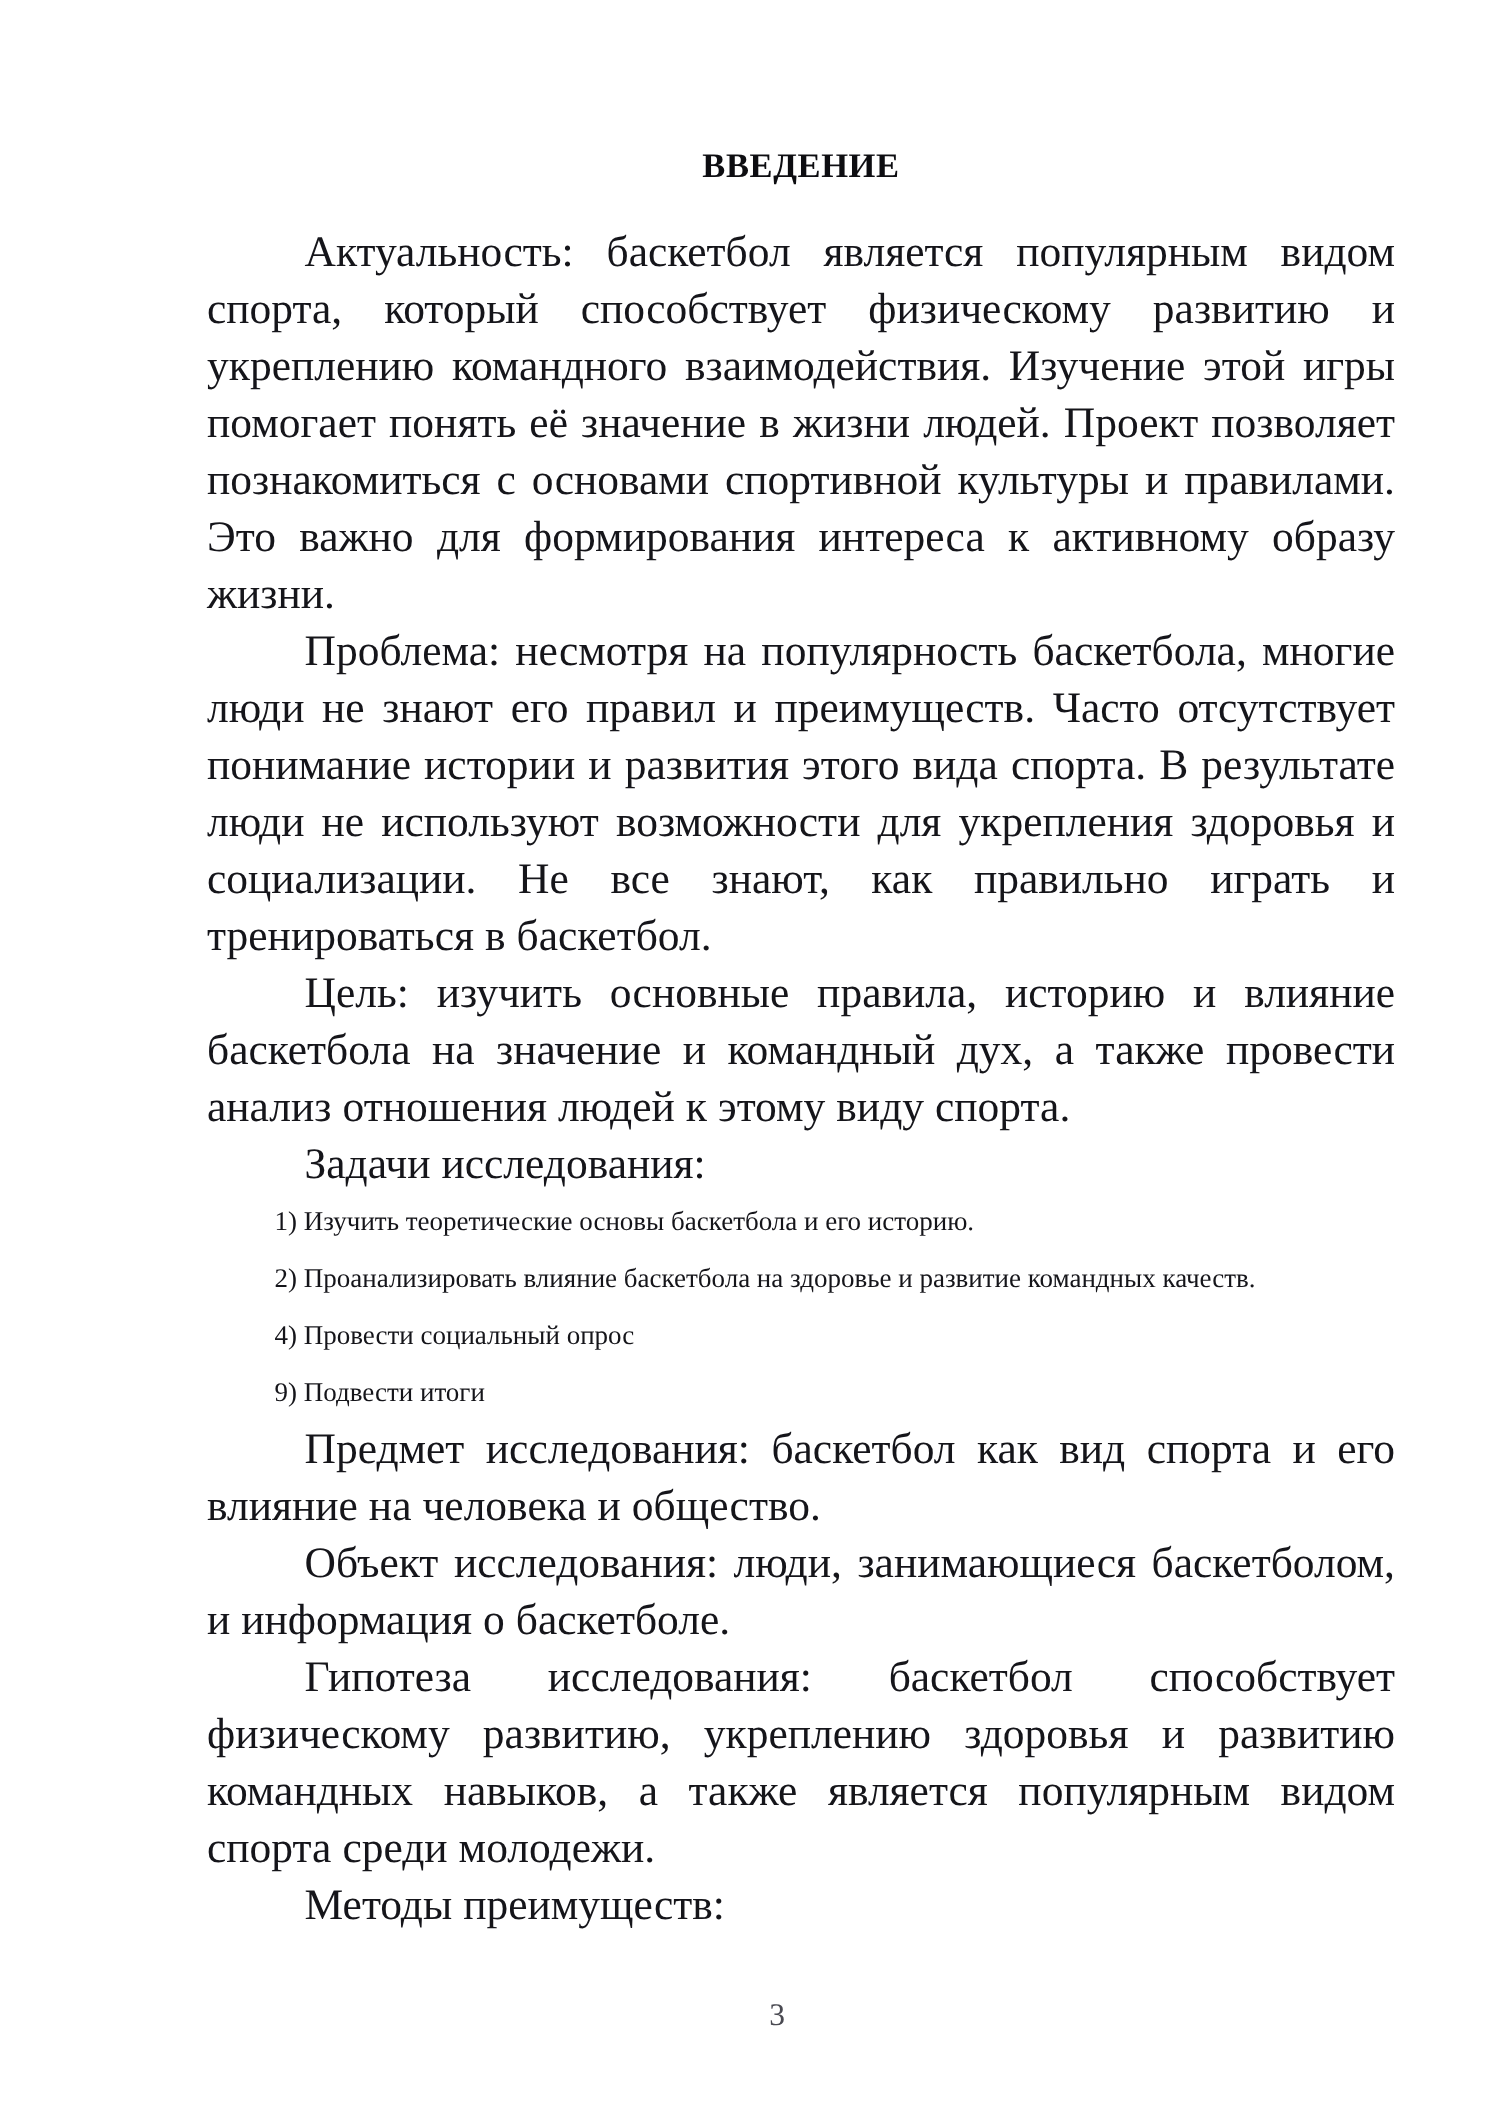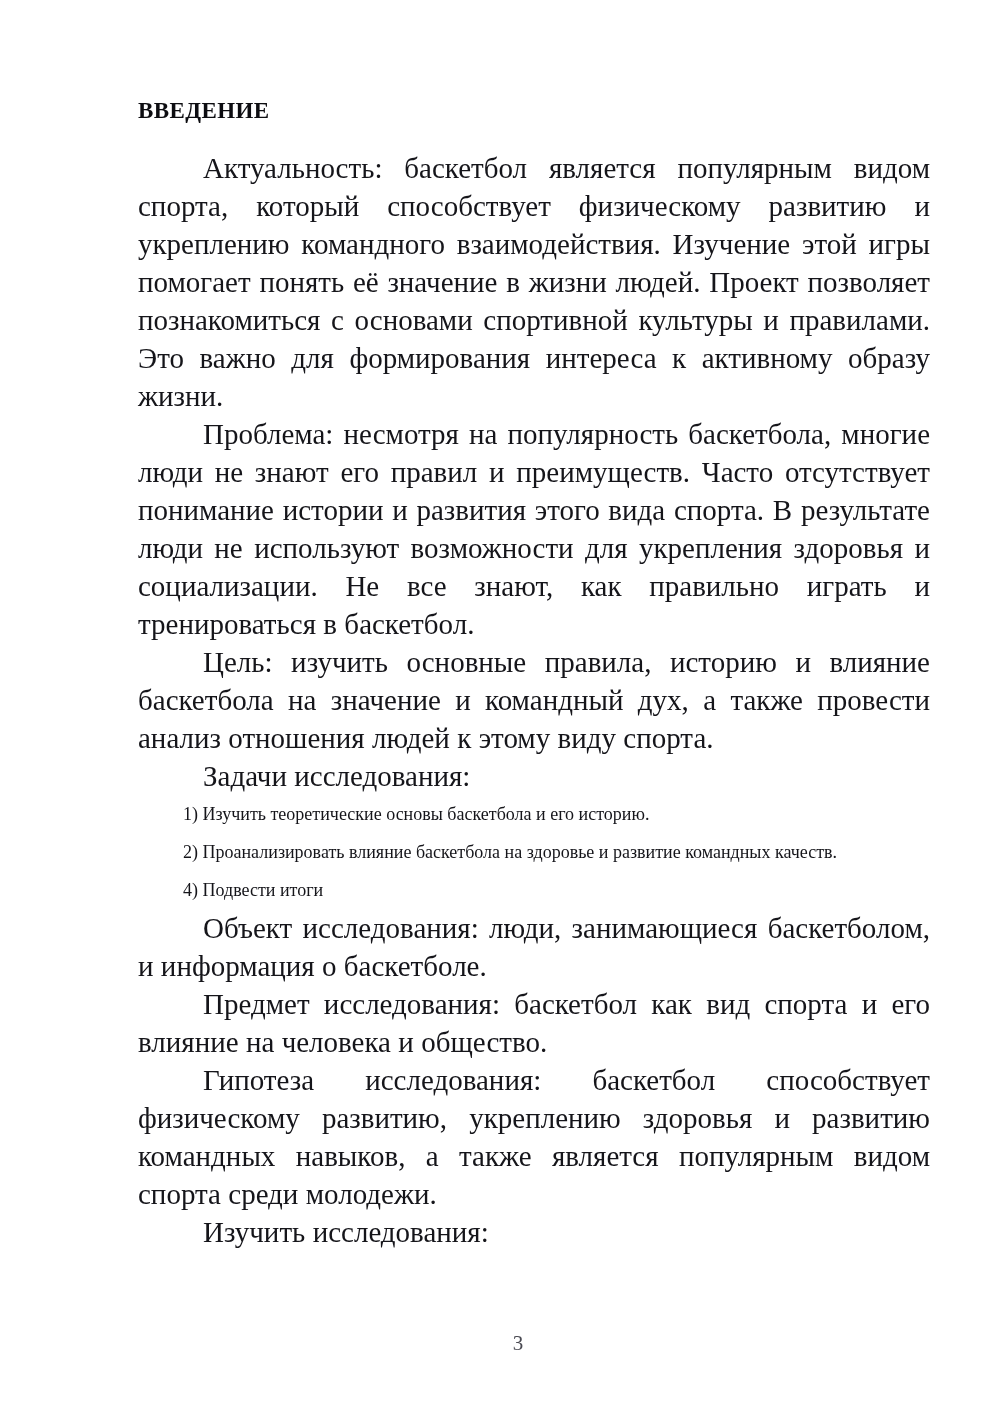--- a/index.html
+++ b/index.html
@@ -20,20 +20,21 @@
   }
   .content {
     position: absolute;
     left: 138px;
     top: 0;
     width: 792px;
   }
   .doc-title {
     font-size: 23px;
     font-weight: bold;
+    text-align: center;
     letter-spacing: 0.4px;
     margin: 0;
     padding-top: 92px;
     line-height: 38px;
     color: #0d0d11;
   }
   .body-block {
     margin-top: 19px;
   }
   p.para {
@@ -90,29 +91,30 @@
 
       <p class="para last-line-left">Цель: изучить основные правила, историю и влияние баскетбола на значение и командный дух, а также провести анализ отношения людей к этому виду спорта.</p>
 
       <p class="para single last-line-left">Задачи исследования:</p>
 
       <p class="item single">1) Изучить теоретические основы баскетбола и его историю.</p>
 
       <p class="item last-line-left">2) Проанализировать влияние баскетбола на здоровье и развитие командных качеств.</p>
 
 
+      <p class="item single">4) Провести социальный опрос</p>
 
-      <p class="item single">4) Подвести итоги</p>
+      <p class="item single">9) Подвести итоги</p>
+
+      <p class="para last-line-left">Предмет исследования: баскетбол как вид спорта и его влияние на человека и общество.</p>
 
       <p class="para last-line-left">Объект исследования: люди, занимающиеся баскетболом, и информация о баскетболе.</p>
 
-      <p class="para last-line-left">Предмет исследования: баскетбол как вид спорта и его влияние на человека и общество.</p>
-
       <p class="para last-line-left">Гипотеза исследования: баскетбол способствует физическому развитию, укреплению здоровья и развитию командных навыков, а также является популярным видом спорта среди молодежи.</p>
 
-      <p class="para single last-line-left">Изучить исследования:</p>
+      <p class="para single last-line-left">Методы преимуществ:</p>
 
     </div>
   </div>
 
   <div class="page-number">3</div>
 
 </div>
 
 </body></html>

